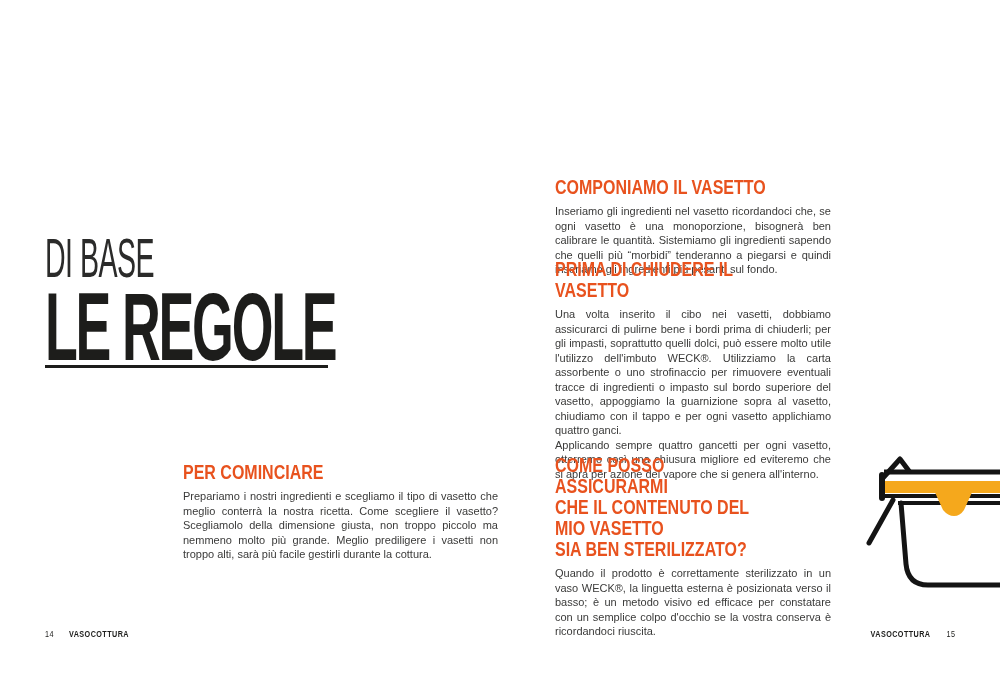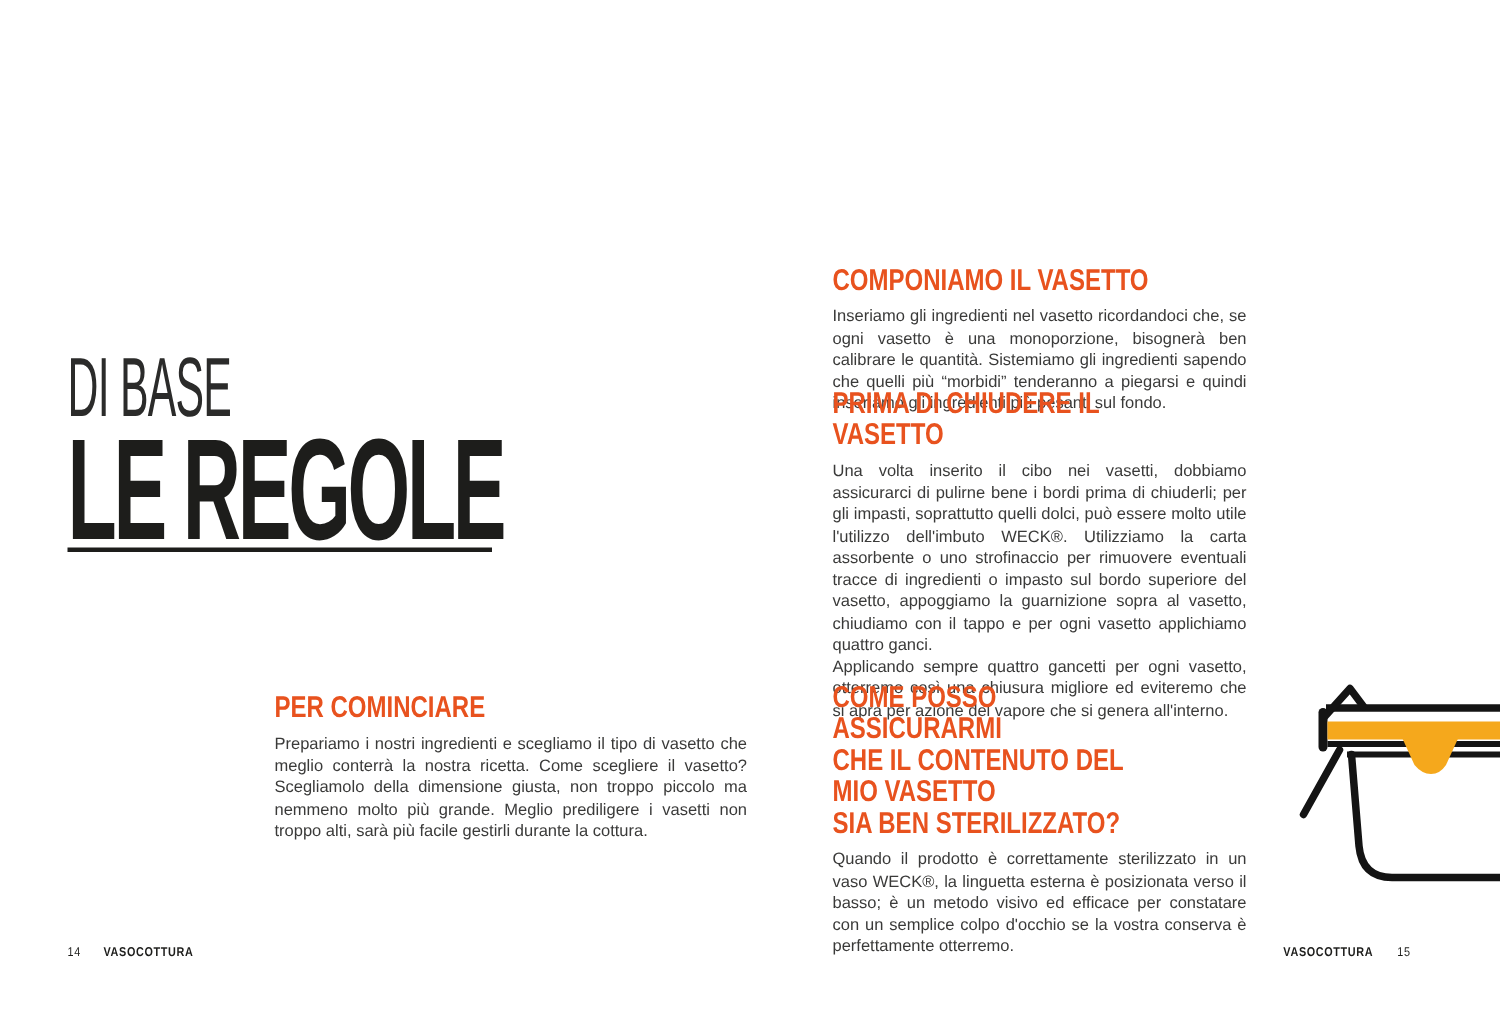--- a/index.html
+++ b/index.html
@@ -51,21 +51,21 @@
     white-space:pre-line;
   }
   
   .right-col{position:absolute;left:555px;width:276px;}
   .sec-1{top:160px;margin-top:17px;}
   .sec-2{top:259px;}
   .sec-3{top:455px;}
   
   .footer{position:absolute;top:629px;font-size:8.5px;color:var(--ink);white-space:nowrap;text-decoration:underline;}
   .footer-left{left:45px;}
-  .footer-right{right:60px;text-align:center;}
+  .footer-right{right:45px;text-align:center;}
   .page-num{display:inline-block;font-weight:400;letter-spacing:0.5px;transform:scaleX(0.85);}
   .running-title{display:inline-block;font-weight:700;letter-spacing:0.5px;transform:scaleX(0.85);}
   .footer-left .running-title{margin-left:14px;transform-origin:0 50%;}
   .footer-left .page-num{transform-origin:0 50%;}
   .footer-right .running-title{margin-right:14px;transform-origin:100% 50%;}
   .footer-right .page-num{transform-origin:100% 50%;}
   
   .jar-illustration{position:absolute;left:862px;top:448px;width:140px;height:165px;}
   .jar-stroke{stroke:#141414;fill:none;}
   .jar-fill{fill:var(--gasket);}
@@ -98,21 +98,21 @@
   <div class="right-col sec-2">
     <span class="sec-heading">PRIMA DI CHIUDERE IL VASETTO</span>
     <div class="sec-body">Una volta inserito il cibo nei vasetti, dobbiamo assicurarci di pulirne bene i bordi prima di chiuderli; per gli impasti, soprattutto quelli dolci, può essere molto utile l'utilizzo dell'imbuto WECK®. Utilizziamo la carta assorbente o uno strofinaccio per rimuovere eventuali tracce di ingredienti o impasto sul bordo superiore del vasetto, appoggiamo la guarnizione sopra al vasetto, chiudiamo con il tappo e per ogni vasetto applichiamo quattro ganci.
 Applicando sempre quattro gancetti per ogni vasetto, otterremo così una chiusura migliore ed eviteremo che si apra per azione del vapore che si genera all'interno.</div>
   </div>
 
   <div class="right-col sec-3">
     <span class="sec-heading">COME POSSO ASSICURARMI
 CHE IL CONTENUTO DEL MIO VASETTO
 SIA BEN STERILIZZATO?</span>
-    <div class="sec-body">Quando il prodotto è correttamente sterilizzato in un vaso WECK®, la linguetta esterna è posizionata verso il basso; è un metodo visivo ed efficace per constatare con un semplice colpo d'occhio se la vostra conserva è perfettamente otterremo.</div>
+    <div class="sec-body">Quando il prodotto è correttamente sterilizzato in un vaso WECK®, la linguetta esterna è posizionata verso il basso; è un metodo visivo ed efficace per constatare con un semplice colpo d'occhio se la vostra conserva è ricordandoci riuscita.</div>
   </div>
 
   <svg class="jar-illustration" viewBox="0 0 140 165" xmlns="http://www.w3.org/2000/svg" aria-hidden="true">
 
     <line class="jar-stroke" x1="22" y1="24" x2="140" y2="24" stroke-width="5"></line>
 
     <polyline class="jar-stroke" points="20,31 38,11 47,23" stroke-width="5" stroke-linejoin="round" stroke-linecap="round"></polyline>
 
     <line class="jar-stroke" x1="20" y1="27" x2="20" y2="50" stroke-width="6" stroke-linecap="round"></line>
 

